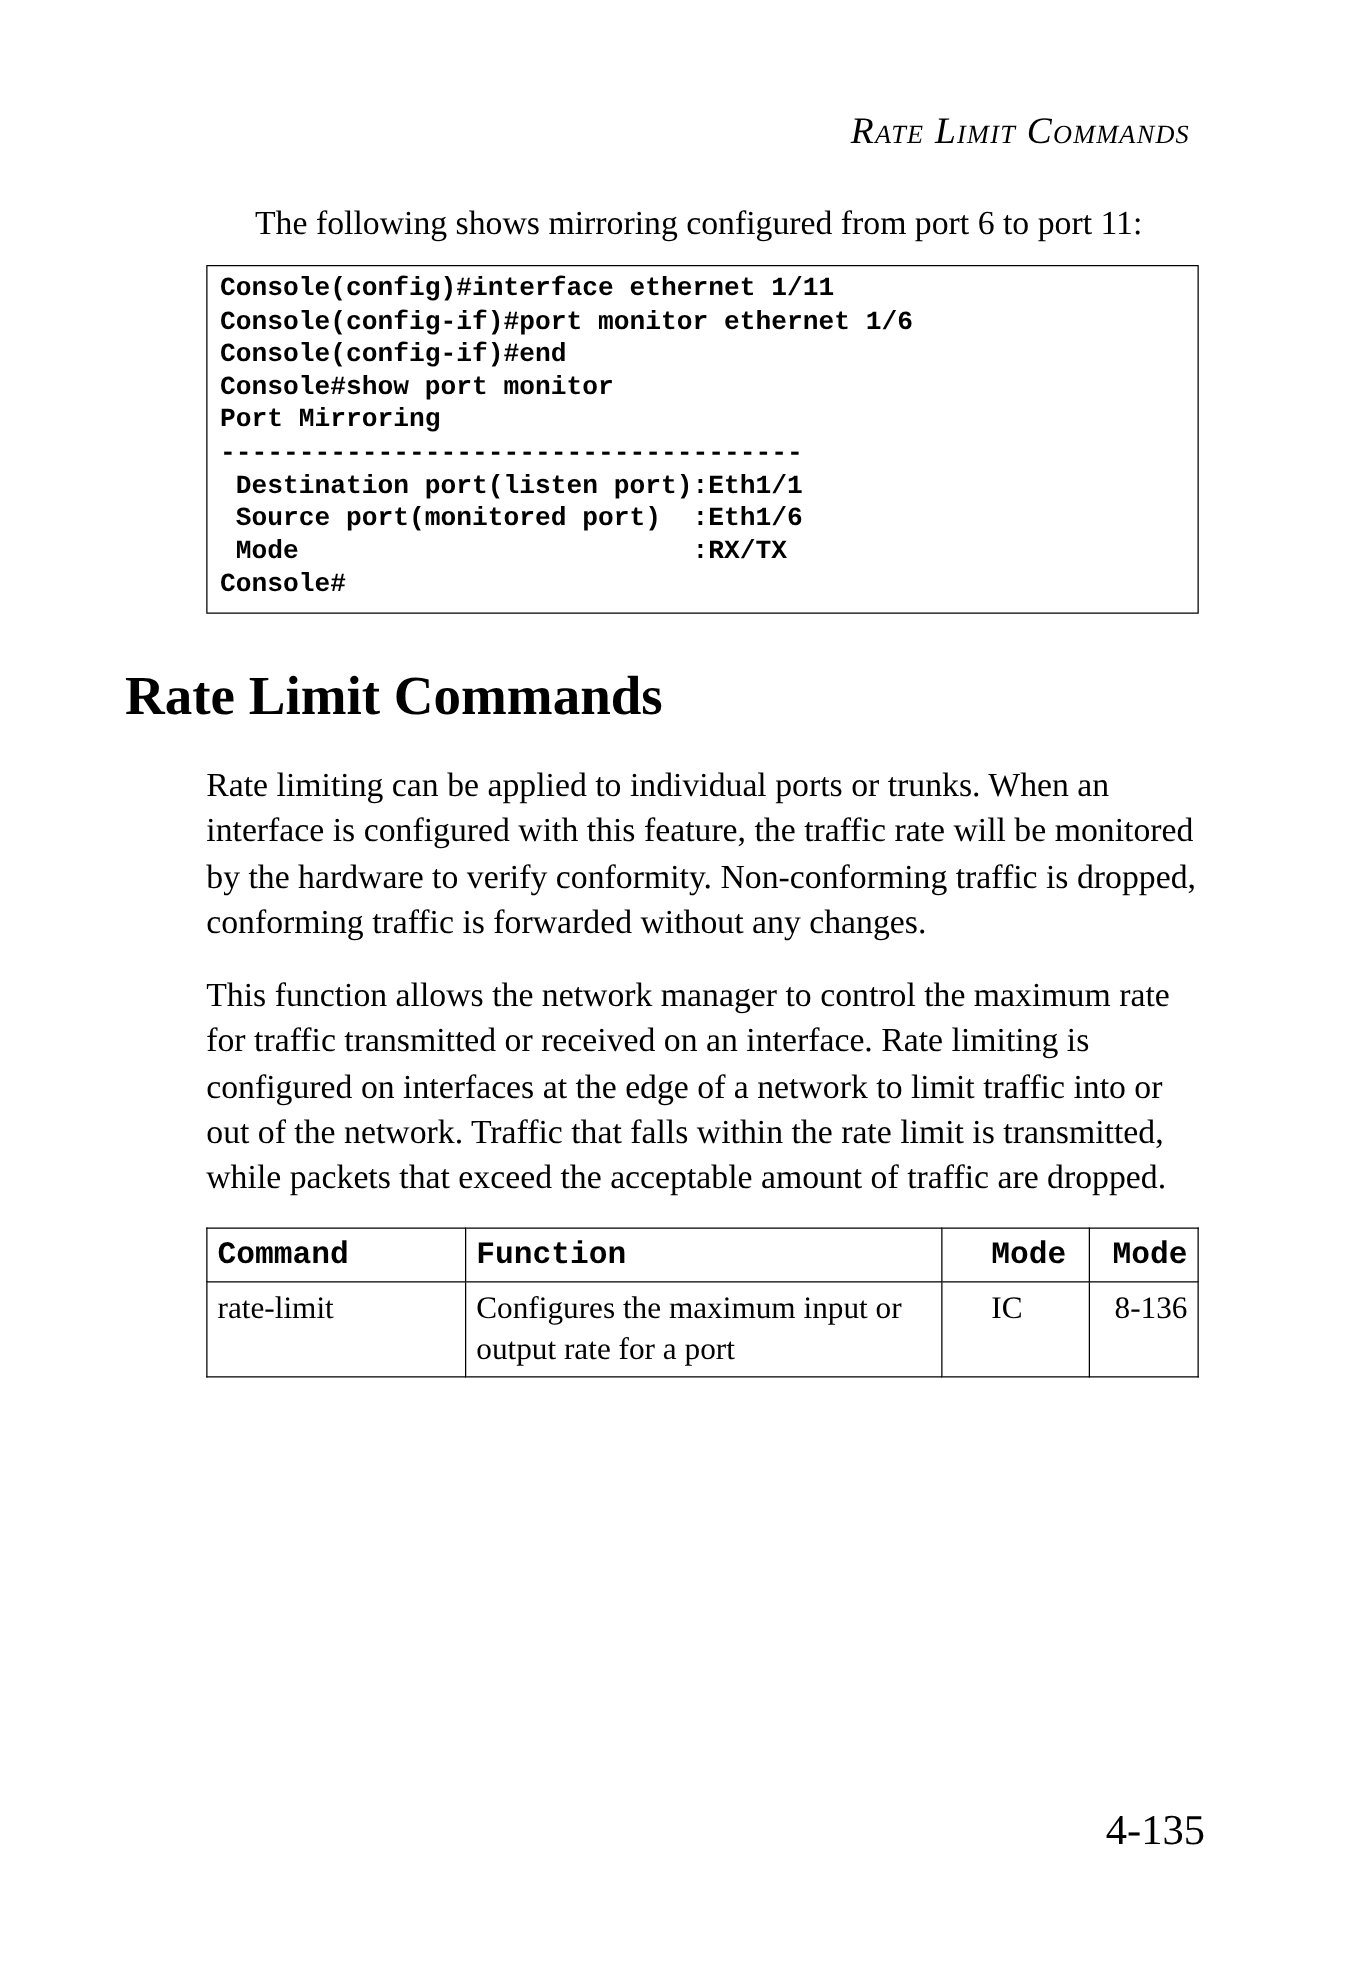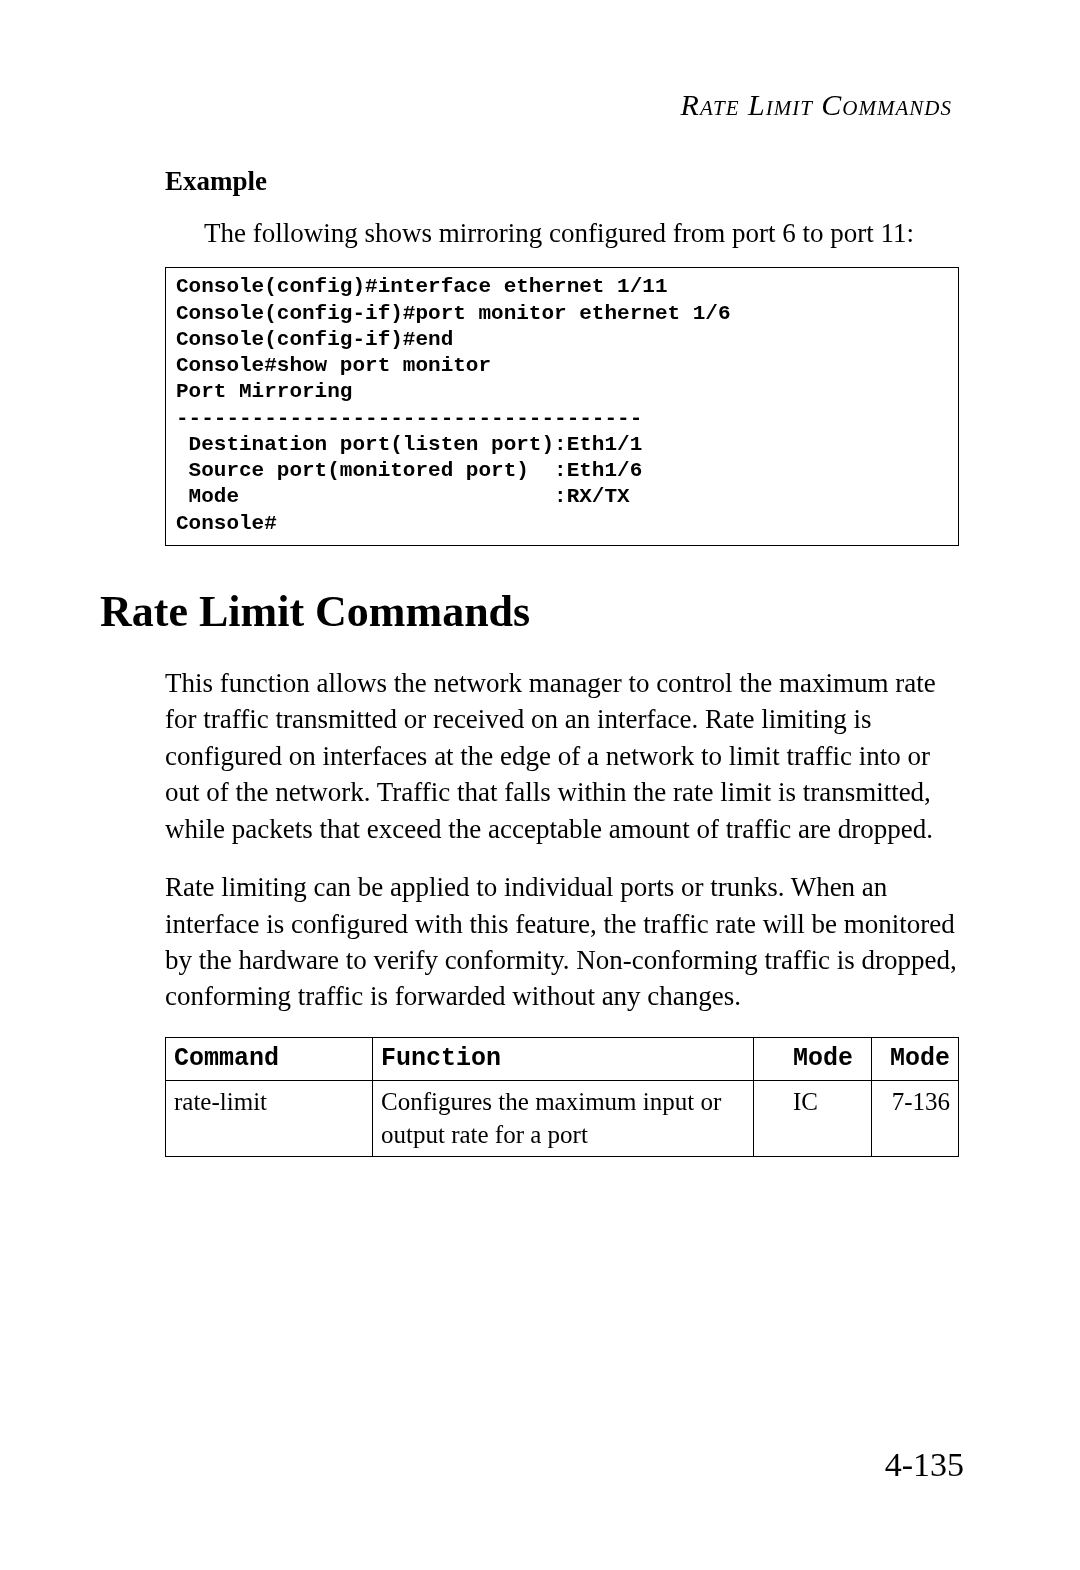--- a/index.html
+++ b/index.html
@@ -101,58 +101,57 @@
 </style>
 </head>
 <body>
 
 <div class="page">
 
   <div class="running-head">Rate Limit Commands</div>
 
   <div class="content">
 
-    <div class="subhead">Example</div>
 
     <div class="body-text">The following shows mirroring configured from port 6 to port 11:</div>
 
     <div class="codebox">
       <pre>Console(config)#interface ethernet 1/11
 Console(config-if)#port monitor ethernet 1/6
 Console(config-if)#end
 Console#show port monitor
 Port Mirroring
 -------------------------------------
  Destination port(listen port):Eth1/1
  Source port(monitored port)  :Eth1/6
  Mode                         :RX/TX
 Console#</pre>
     </div>
 
     <div class="h1">Rate Limit Commands</div>
 
+    <div class="para">Rate limiting can be applied to individual ports or trunks. When an interface is configured with this feature, the traffic rate will be monitored by the hardware to verify conformity. Non-conforming traffic is dropped, conforming traffic is forwarded without any changes.</div>
+
     <div class="para">This function allows the network manager to control the maximum rate for traffic transmitted or received on an interface. Rate limiting is configured on interfaces at the edge of a network to limit traffic into or out of the network. Traffic that falls within the rate limit is transmitted, while packets that exceed the acceptable amount of traffic are dropped.</div>
-
-    <div class="para">Rate limiting can be applied to individual ports or trunks. When an interface is configured with this feature, the traffic rate will be monitored by the hardware to verify conformity. Non-conforming traffic is dropped, conforming traffic is forwarded without any changes.</div>
 
     <table class="cmd">
       <thead>
         <tr>
           <th class="col-cmd">Command</th>
           <th class="col-func">Function</th>
           <th class="col-mode">Mode</th>
           <th class="col-page">Mode</th>
         </tr>
       </thead>
       <tbody>
         <tr>
           <td class="col-cmd">rate-limit</td>
           <td class="col-func">Configures the maximum input or output rate for a port</td>
           <td class="col-mode">IC</td>
-          <td class="col-page">7-136</td>
+          <td class="col-page">8-136</td>
         </tr>
       </tbody>
     </table>
 
   </div>
 
   <div class="page-number">4-135</div>
 
 </div>
 

